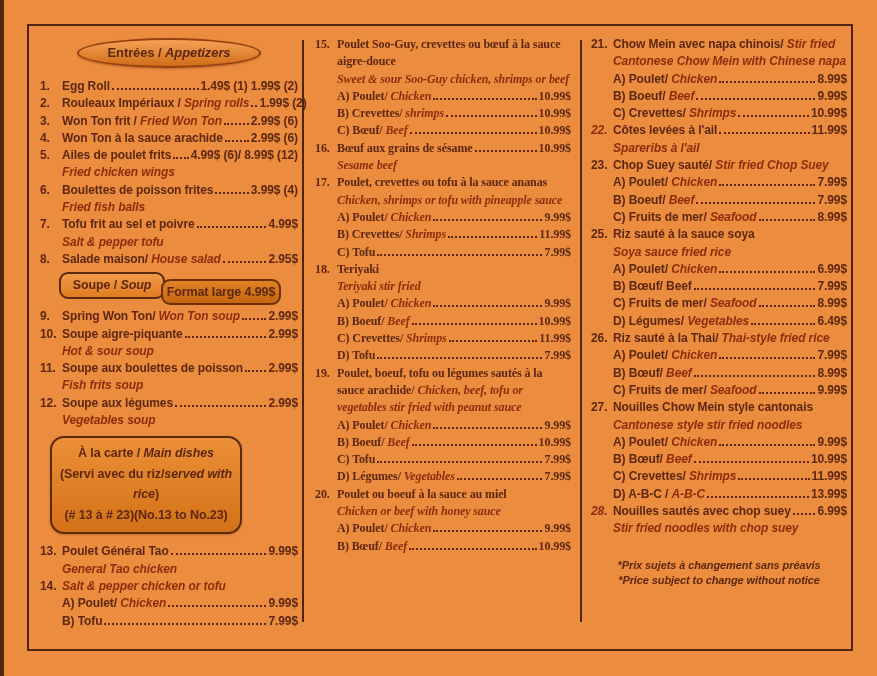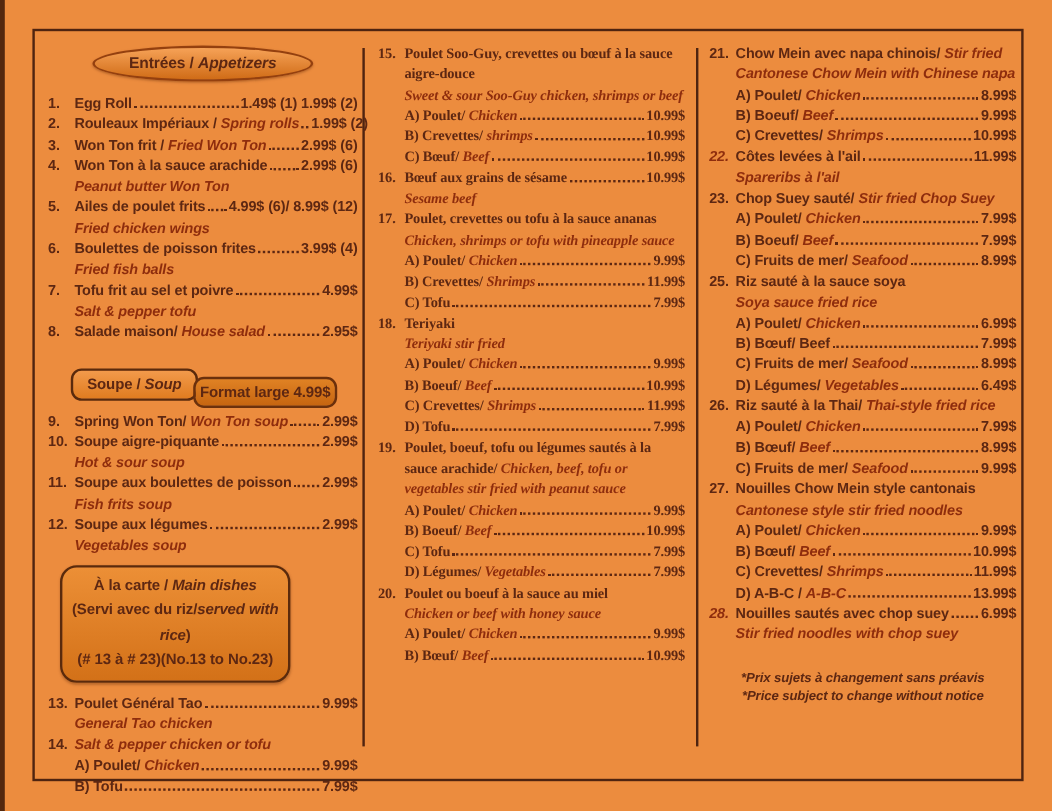--- a/index.html
+++ b/index.html
@@ -31,21 +31,21 @@
   .price{flex:none;white-space:nowrap;}
   .it{font-style:italic;color:var(--inkI);}
   .ellipse{
     width:184px;height:30px;margin:2px auto 10px;border-radius:50%;
     background:linear-gradient(#f6a257,#d06c17);
     border:2px solid #94400f;box-sizing:border-box;
     text-align:center;line-height:26px;font-size:13px;
     box-shadow:0 1px 2px rgba(80,30,0,.35);
   }
   .ellipse .it{color:inherit;}
-  .sec-soup{position:relative;height:36px;margin-top:21px;}
+  .sec-soup{position:relative;height:36px;margin-top:4px;}
   .soup-left{
     position:absolute;left:19px;top:0;width:106px;height:27px;box-sizing:border-box;
     border:2px solid #5a2a0c;border-radius:9px;
     background:linear-gradient(#f29a4b,#e07c20);
     text-align:center;line-height:23px;font-size:12.5px;
   }
   .soup-left .it{color:inherit;}
   .soup-right{
     position:absolute;left:121px;top:7px;width:120px;height:26px;box-sizing:border-box;
     border:2px solid #6b300c;border-radius:9px;
@@ -104,21 +104,20 @@
         </div>
       </div>
       <div class="item">
         <span class="num">4.</span>
         <div class="body">
           <div class="lrow">
             <span class="lname"><span>Won Ton à la sauce arachide</span></span>
             <span class="dots"></span>
             <span class="price">2.99$ (6)</span>
           </div>
-          <div class="flow"><span class="it">Peanut butter Won Ton</span></div>
         </div>
       </div>
       <div class="item">
         <span class="num">5.</span>
         <div class="body">
           <div class="lrow">
             <span class="lname"><span>Ailes de poulet frits</span></span>
             <span class="dots"></span>
             <span class="price">4.99$ (6)/ 8.99$ (12)</span>
           </div>

